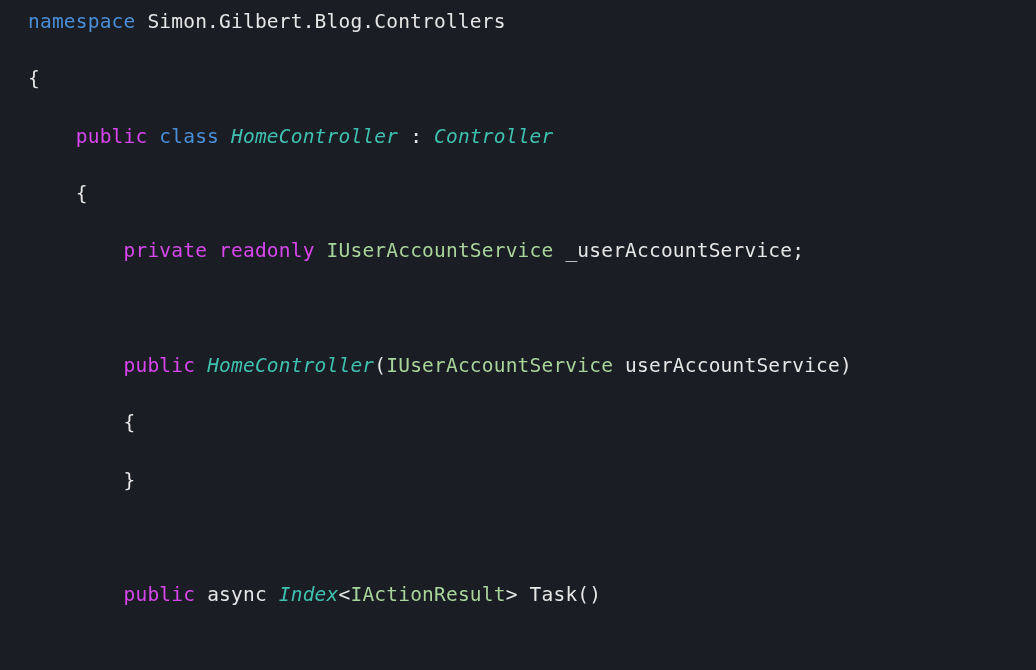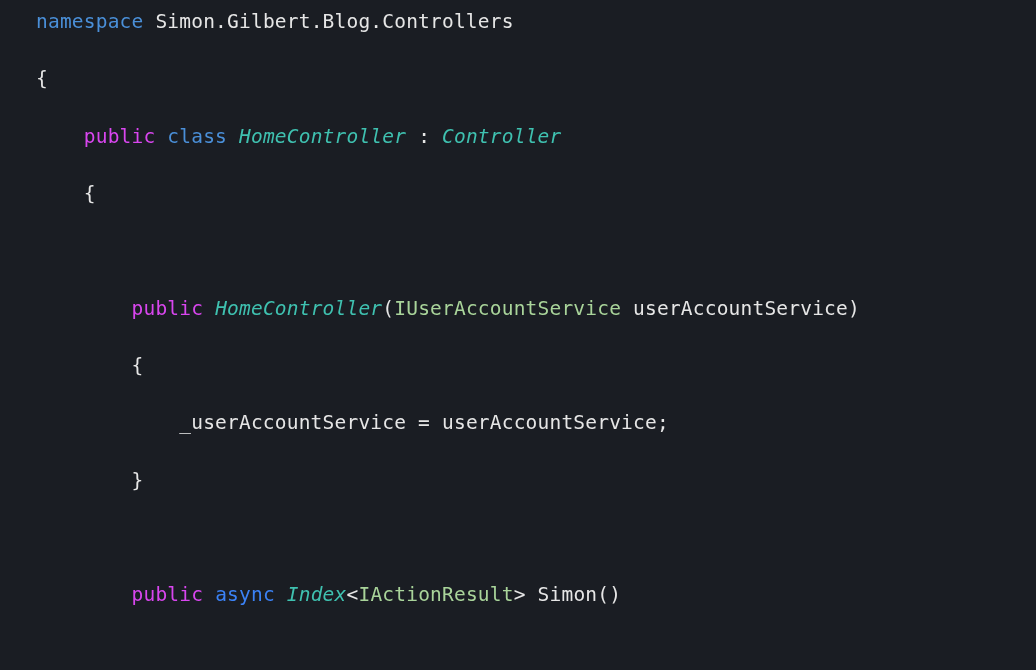--- a/index.html
+++ b/index.html
@@ -13,43 +13,43 @@
     letter-spacing: 0.2px;
     font-weight: 500;
   }
   pre {
     white-space: pre;
     position: relative;
   }
   .line {
     display: block;
     position: relative;
-    padding-left: 36px;
+    padding-left: 28px;
   }
   .kw { color: #4a8fd8; }          
   .cls { color: #3fc1b0; font-style: italic; }         
   .iface { color: #a9d49a; }         
   .fn { color: #e6e6e6; }
-  .asynckw { color: #3b82f6; }         
+  .asynckw { color: #e5e5e5; }         
   .mods { color: #d946ef; }
 </style>
 </head>
 <body>
 
 <pre><span class="line"><span class="kw">namespace</span> <span class="fn">Simon.Gilbert.Blog.Controllers</span></span>
 <span class="line"><span>{</span></span>
 <span class="line">    <span class="mods">public</span> <span class="kw">class</span> <span class="cls">HomeController</span> <span>:</span> <span class="cls">Controller</span></span>
 <span class="line">    <span>{</span></span>
+<span class="line">        <span class="mods">private</span> <span class="mods">readonly</span> <span class="iface">IUserAccountService</span> <span>_userAccountService</span><span>;</span></span>
 <span class="line"> </span>
 <span class="line">        <span class="mods">public</span> <span class="cls">HomeController</span><span>(</span><span class="iface">IUserAccountService</span> <span>userAccountService</span><span>)</span></span>
 <span class="line">        <span>{</span></span>
-<span class="line">            <span>_userAccountService</span> <span>=</span> <span>userAccountService</span><span>;</span></span>
 <span class="line">        <span>}</span></span>
 <span class="line"> </span>
-<span class="line">        <span class="mods">public</span> <span class="asynckw">async</span> <span class="cls">Index</span><span>&lt;</span><span class="iface">IActionResult</span><span>&gt;</span> <span>Simon</span><span>()</span></span>
+<span class="line">        <span class="mods">public</span> <span class="asynckw">async</span> <span class="cls">Index</span><span>&lt;</span><span class="iface">IActionResult</span><span>&gt;</span> <span>Task</span><span>()</span></span>
 
 
 
 
 
 
 
 
 
 

